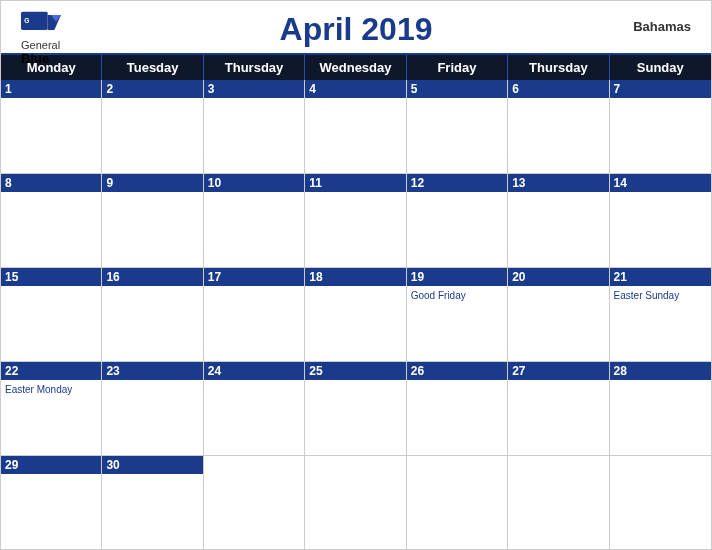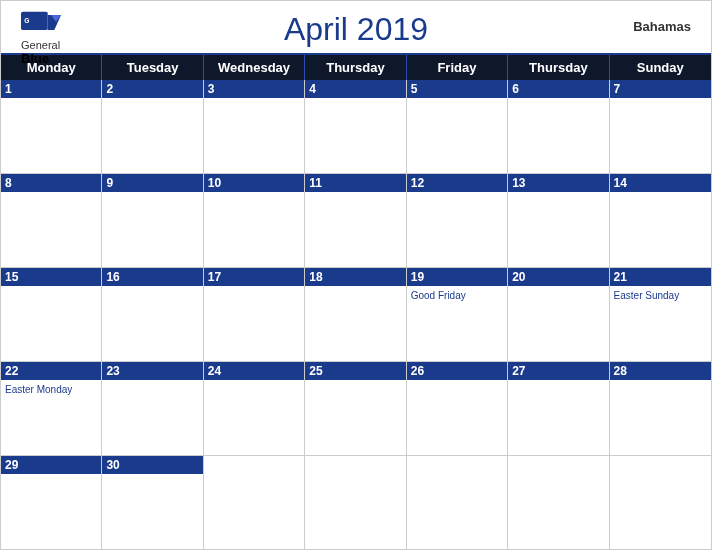--- a/index.html
+++ b/index.html
@@ -52,21 +52,21 @@
       position: absolute;
       right: 20px;
       top: 18px;
       font-size: 13px;
       color: #333;
       font-weight: bold;
     }
     .month-title {
       font-size: 32px;
       color: #1a3a8c;
-      font-weight: normal;
+      font-weight: bold;
       text-align: center;
     }
     .calendar-grid {
       flex: 1;
       display: flex;
       flex-direction: column;
       border-top: 2px solid #1a3a8c;
     }
     .day-headers {
       display: grid;
@@ -143,22 +143,22 @@
       <span class="logo-blue">Blue</span>
     </div>
     <h1 class="month-title">April 2019</h1>
     <span class="country-label">Bahamas</span>
   </div>
 
   <div class="calendar-grid">
     <div class="day-headers">
       <div class="day-header">Monday</div>
       <div class="day-header">Tuesday</div>
+      <div class="day-header">Thursday</div>
       <div class="day-header">Wednesday</div>
-      <div class="day-header">Thursday</div>
       <div class="day-header">Friday</div>
       <div class="day-header">Thursday</div>
       <div class="day-header">Sunday</div>
     </div>
 
     <div class="weeks">
 
       <div class="week-row">
         <div class="day-cell">
             <div class="day-number-row">1</div>

